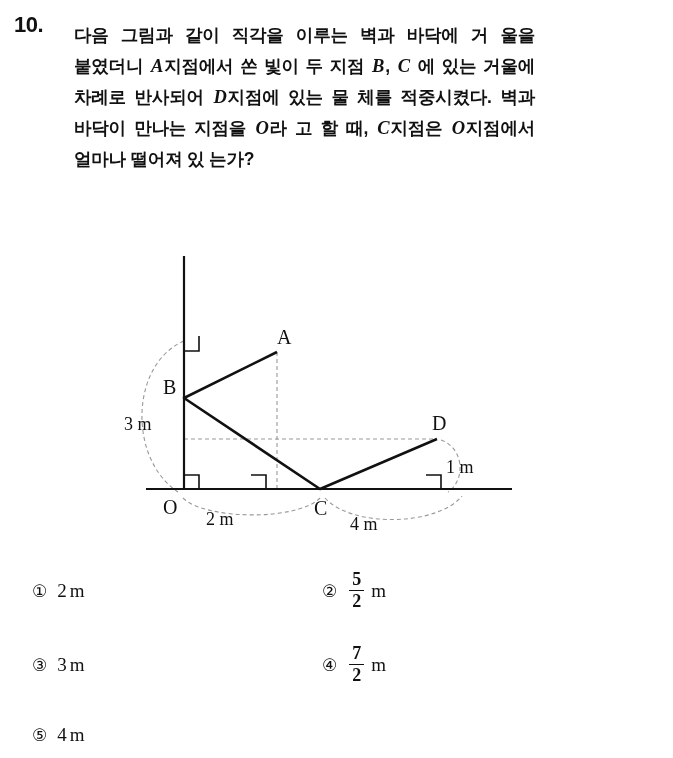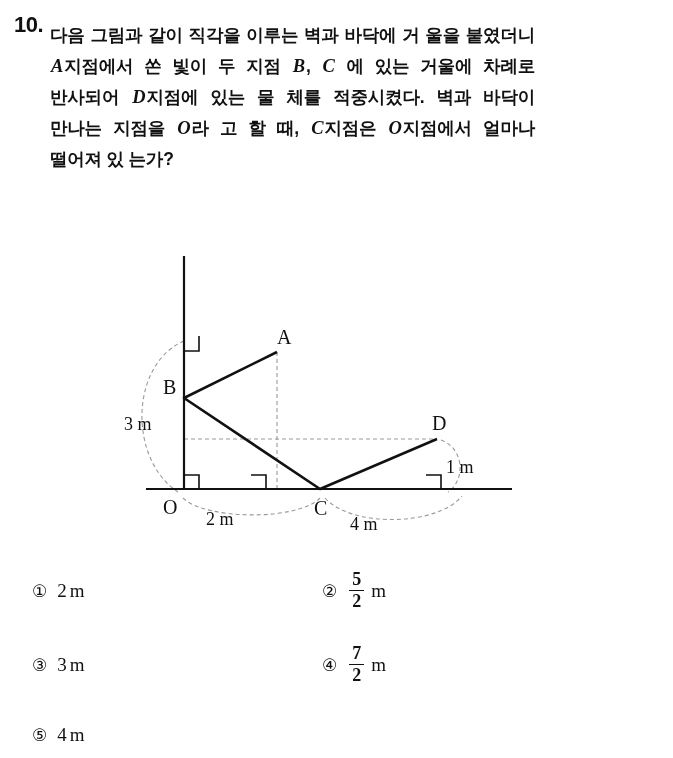--- a/index.html
+++ b/index.html
@@ -28,21 +28,21 @@
   #question-number {
     position: absolute;
     left: 14px;
     top: 12px;
     font-family: "Liberation Sans", sans-serif;
     font-weight: bold;
     font-size: 22px;
     letter-spacing: -0.5px;
   }
   #question-text {
-    margin-left: 36px;
+    margin-left: 60px;
     font-family: "Liberation Sans", sans-serif;
     font-size: 17.5px;
     font-weight: bold;
     line-height: 31px;
     text-align: justify;
     text-align-last: left;
     word-break: keep-all;
     letter-spacing: -0.2px;
     max-width: 610px;
   }

